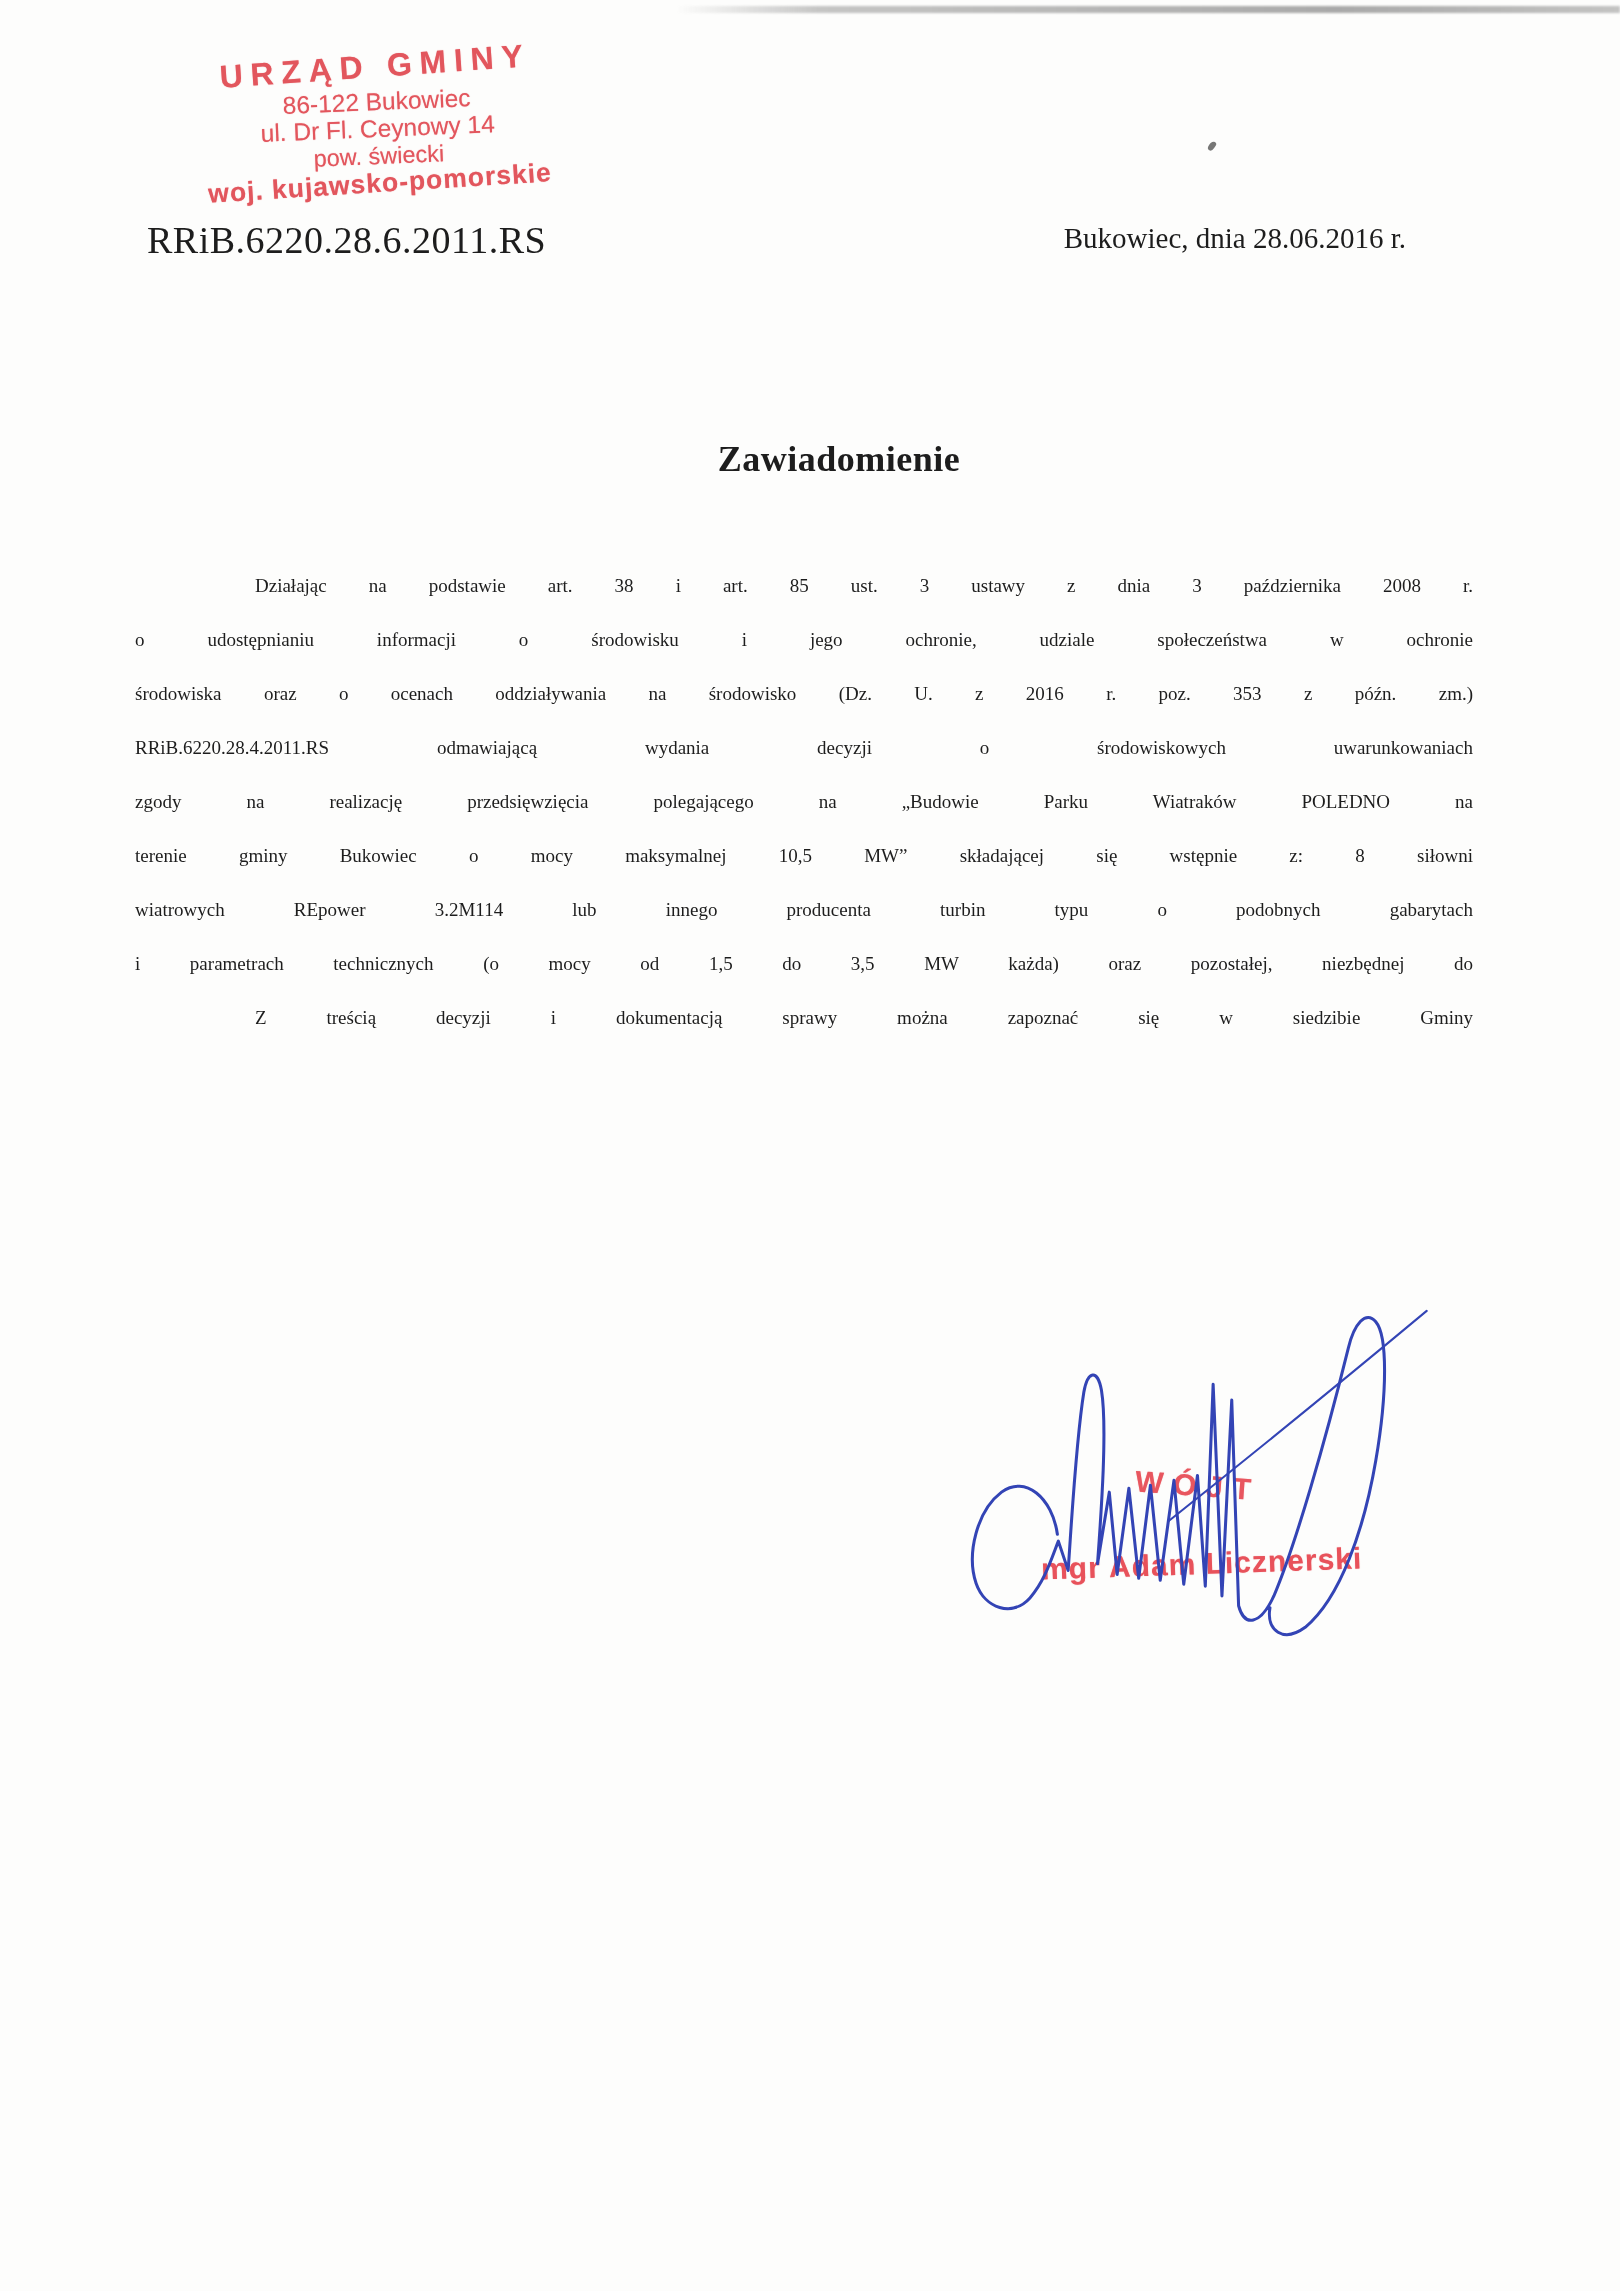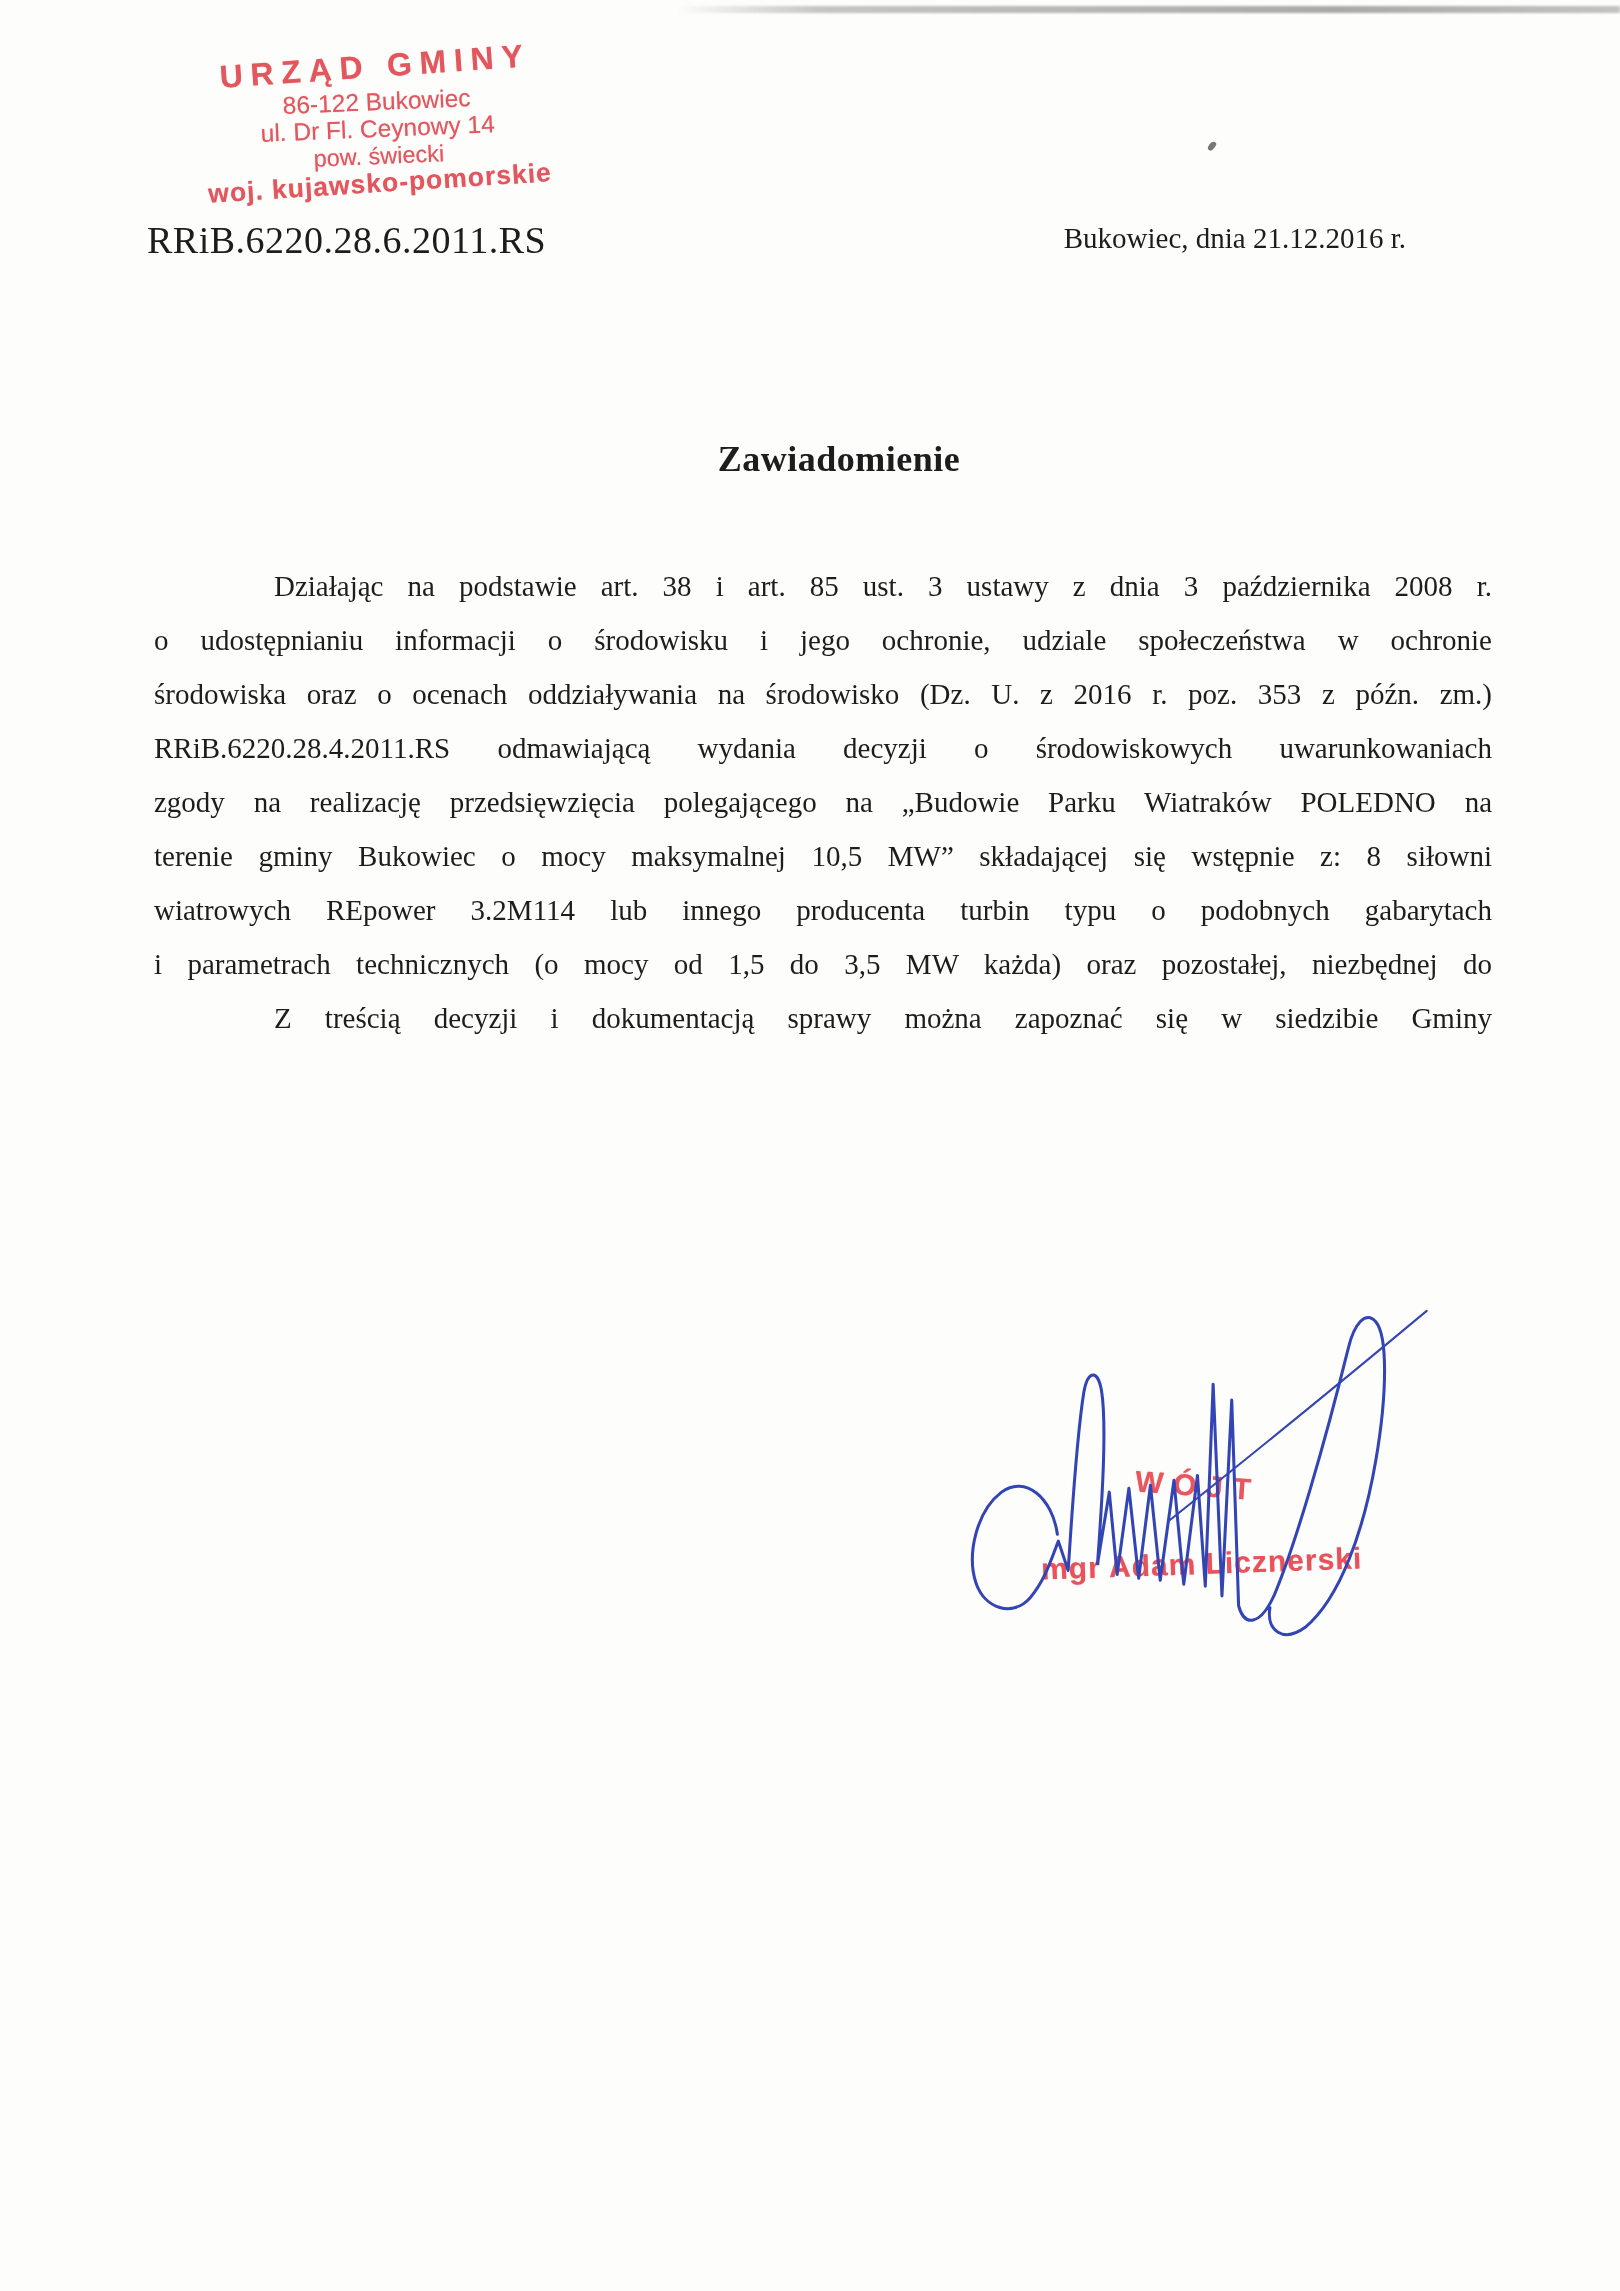--- a/index.html
+++ b/index.html
@@ -39,21 +39,21 @@
   
   .ref      { position:absolute; left:147px;  top:218px; font-size:38px; letter-spacing:0.5px; }
   .place-date { position:absolute; right:214px; top:222px; font-size:29px; }
   
   .title {
     position:absolute; top:438px; left:0; width:100%;
     text-align:center; font-size:36px; font-weight:700;
     letter-spacing:0.5px; transform:translateX(29px);
   }
   
-  .body-text { position:absolute; left:154px; top:559px; width:1338px; font-size:29px; }
+  .body-text { position:absolute; left:135px; top:559px; width:1338px; font-size:19px; }
   .line { height:54px; line-height:54px; text-align:justify; text-align-last:justify; }
   .line.end { text-align-last:left; }
   .line.indent { text-indent:120px; }
   .line .bold { font-weight:700; }
   
   .wojt-stamp {
     position:absolute; left:1135px; top:1469px;
     color:var(--signature-stamp-red,#e8434b);
     font-family:"Liberation Sans",sans-serif; font-weight:700;
     font-size:30px; letter-spacing:9.8px; transform:rotate(4deg);
@@ -81,21 +81,21 @@
 
   <div class="stamp">
     <div class="stamp-line s0">URZĄD GMINY</div>
     <div class="stamp-line s1">86-122 Bukowiec</div>
     <div class="stamp-line s2">ul. Dr Fl. Ceynowy 14</div>
     <div class="stamp-line s3">pow. świecki</div>
     <div class="stamp-line s4">woj. kujawsko-pomorskie</div>
   </div>
 
   <div class="ref">RRiB.6220.28.6.2011.RS</div>
-  <div class="place-date">Bukowiec, dnia 21.12.2016 r.</div>
+  <div class="place-date">Bukowiec, dnia 28.06.2016 r.</div>
 
   <h1 class="title">Zawiadomienie</h1>
 
   <div class="body-text">
       <div class="line indent"><span>Działając na podstawie art. 38 i art. 85 ust. 3 ustawy z dnia 3 października 2008 r.</span></div>
       <div class="line"><span>o udostępnianiu informacji o środowisku i jego ochronie, udziale społeczeństwa w ochronie</span></div>
       <div class="line"><span>środowiska oraz o ocenach oddziaływania na środowisko (Dz. U. z 2016 r. poz. 353 z późn. zm.)</span></div>
       <div class="line"><span>RRiB.6220.28.4.2011.RS odmawiającą wydania decyzji o środowiskowych uwarunkowaniach</span></div>
       <div class="line"><span>zgody na realizację przedsięwzięcia polegającego na „Budowie Parku Wiatraków POLEDNO na</span></div>
       <div class="line"><span>terenie gminy Bukowiec o mocy maksymalnej 10,5 MW” składającej się wstępnie z: 8 siłowni</span></div>

